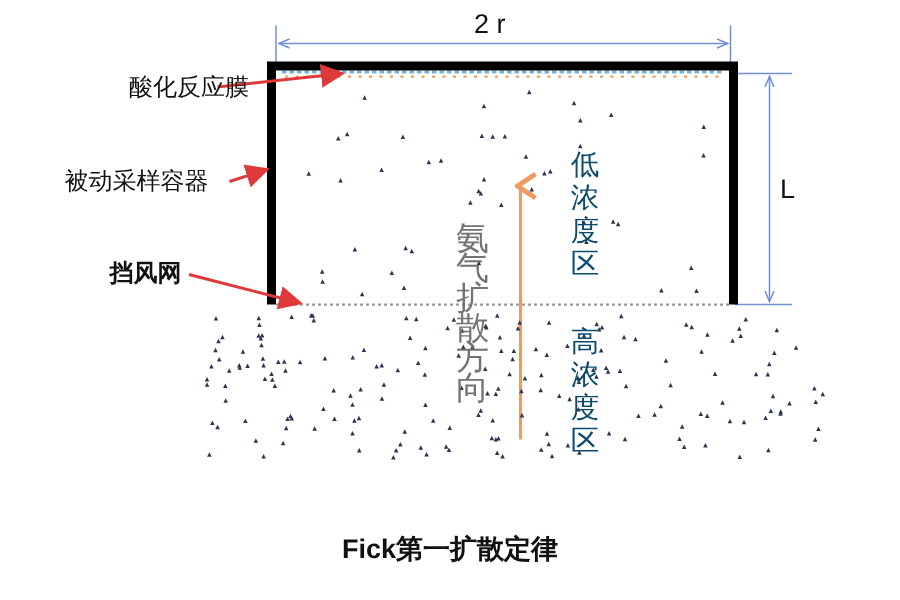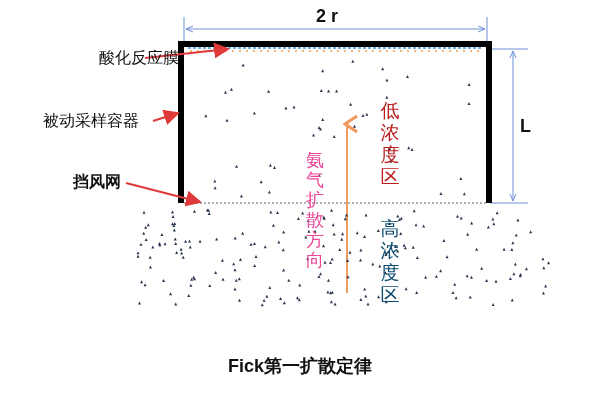--- a/index.html
+++ b/index.html
@@ -3,21 +3,21 @@
 <meta charset="utf-8">
 <style>
   html, body { margin:0; padding:0; background:#ffffff; }
   body { width:600px; height:400px; position:relative; overflow:hidden;
          font-family:"DejaVu Sans","Liberation Sans",sans-serif; }
   #canvas { position:absolute; left:0; top:0; width:600px; height:400px; }
   .label { position:absolute; font-size:16px; color:#111; white-space:nowrap; }
   .vtext { position:absolute; font-size:19px; line-height:22px; width:22px; text-align:center; }
   .title { position:absolute; left:0; width:600px; top:354px; text-align:center;
            font-size:18px; font-weight:bold; color:#111; font-family:"Liberation Sans",sans-serif; }
-  .dim { position:absolute; font-size:18px; color:#111; font-family:"Liberation Sans",sans-serif;font-weight:bold; }
+  .dim { position:absolute; font-size:18px; color:#111; font-family:"Liberation Sans",sans-serif; }
 </style>
 </head>
 <body>
 
 <svg id="canvas" viewBox="0 0 600 400" xmlns="http://www.w3.org/2000/svg">
   <defs>
     <marker id="redArrow" markerWidth="8" markerHeight="8" refX="7" refY="4" orient="auto">
       <path d="M0,0 L8,4 L0,8 z" fill="#e0393a"></path>
     </marker>
     <marker id="blueArrowEnd" markerWidth="8" markerHeight="8" refX="7" refY="4" orient="auto">
@@ -293,21 +293,21 @@
       <path d="M144.1664780521262,228.85435956790124 L145.6664780521262,225.85435956790124 L147.1664780521262,228.85435956790124 z" fill="#2a3550"></path>
       <path d="M260.7627914951989,306.36520490397805 L262.2627914951989,303.36520490397805 L263.7627914951989,306.36520490397805 z" fill="#2a3550"></path>
       <path d="M142.48050411522632,213.71658521947873 L143.98050411522632,210.71658521947873 L145.48050411522632,213.71658521947873 z" fill="#2a3550"></path>
       <path d="M232.159122085048,265.2294881687243 L233.659122085048,262.2294881687243 L235.159122085048,265.2294881687243 z" fill="#2a3550"></path>
     </g>
 </svg>
 
 <div class="dim" style="left:316px;top:6px;">2 r</div>
 <div class="dim" style="left:520px;top:116px;">L</div>
 
-<div class="label" style="left:51px;top:48px;padding-left:48px;">酸化反应膜</div>
+<div class="label" style="left:38px;top:48px;padding-left:48px;">酸化反应膜</div>
 <div class="label" style="left:43px;top:111px;">被动采样容器</div>
 <div class="label" style="left:73px;top:172px;font-weight:bold;">挡风网</div>
 
-<div class="vtext" style="left:379px;top:99px;color:#b91c1c;">低浓度区</div>
+<div class="vtext" style="left:379px;top:99px;color:#0c4a6e;">低浓度区</div>
 <div class="vtext" style="left:379px;top:217px;color:#0c4a6e;">高浓度区</div>
-<div class="vtext" style="left:304px;top:150px;color:#ec4899;font-size:18px;line-height:20px;">氨气扩散方向</div>
+<div class="vtext" style="left:304px;top:150px;color:#737373;font-size:22px;line-height:20px;">氨气扩散方向</div>
 
 <div class="title">Fick第一扩散定律</div>
 
 </body></html>

